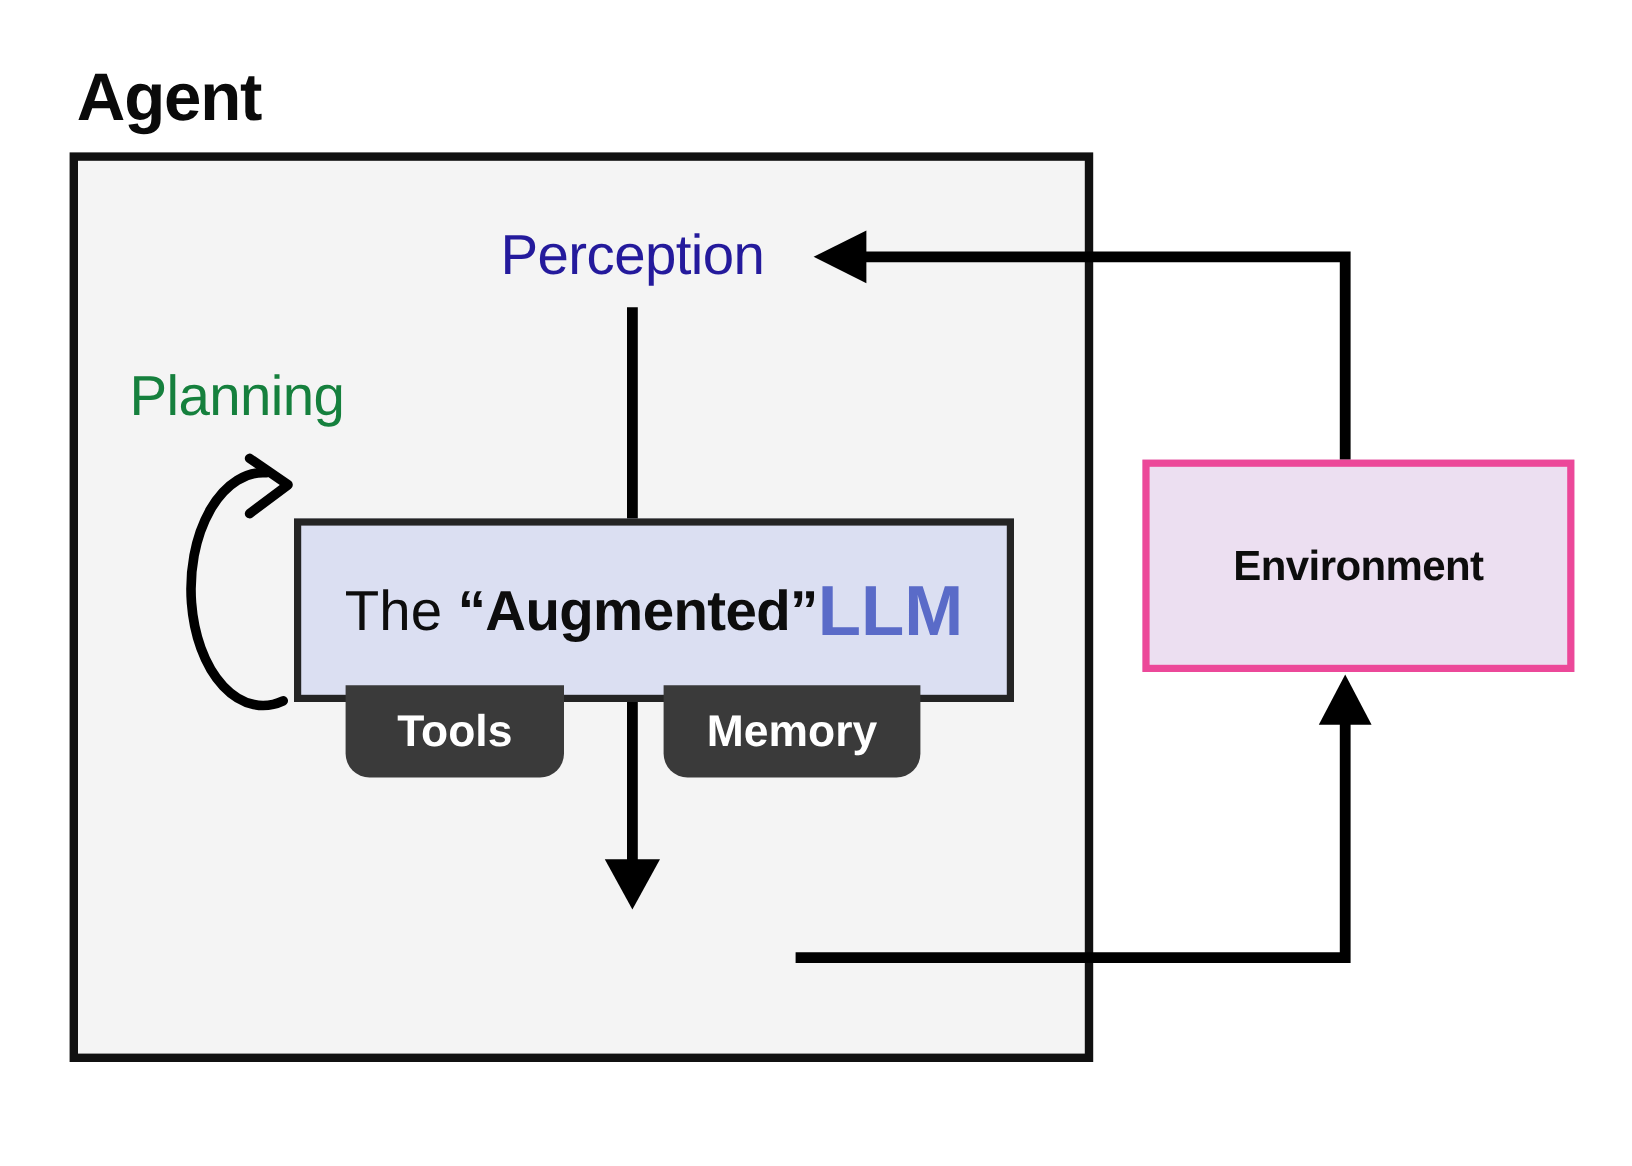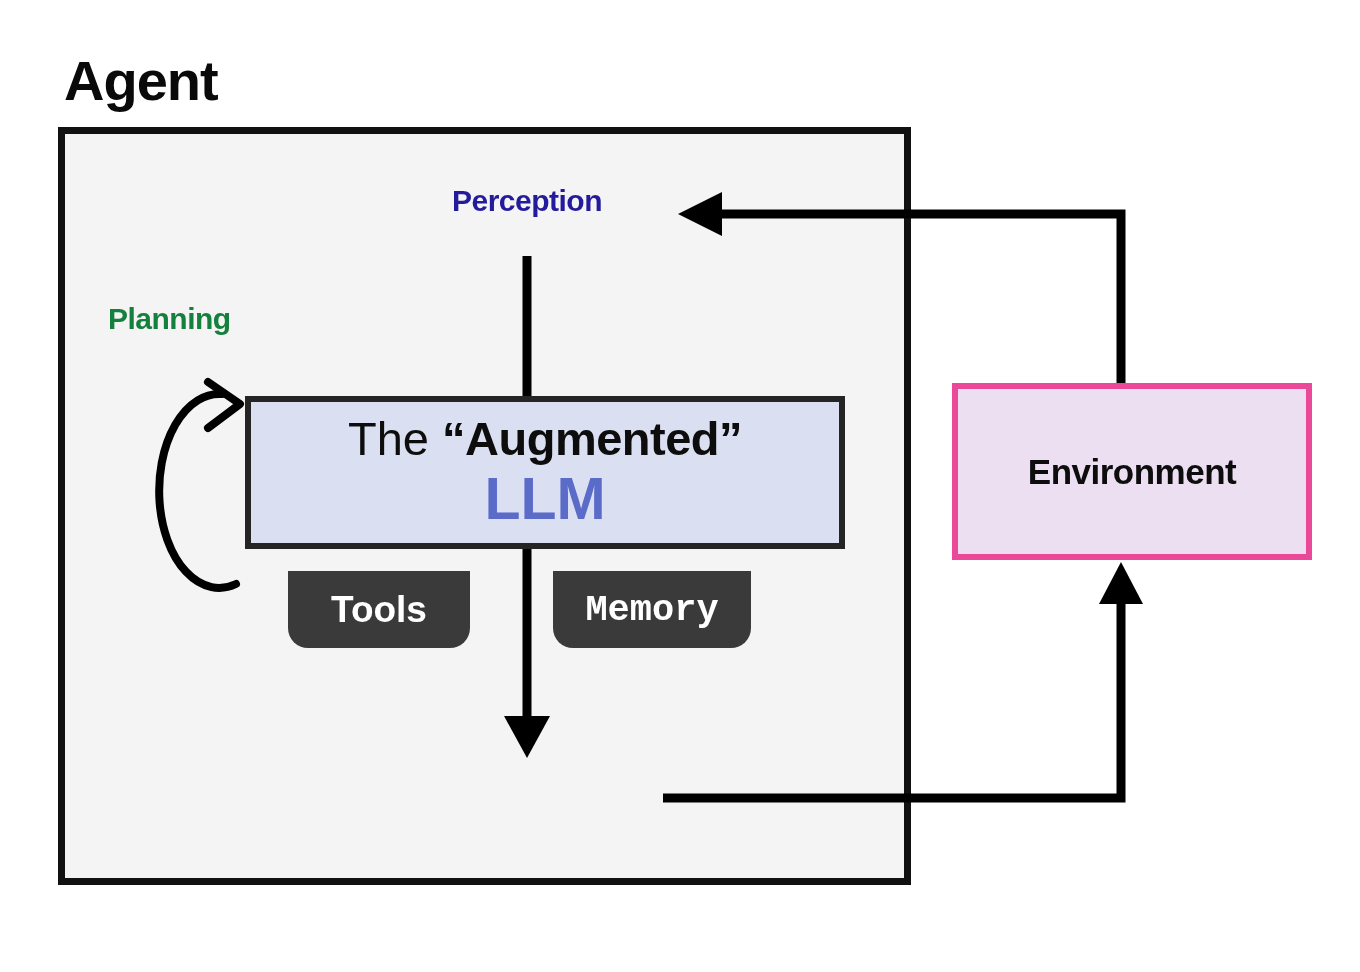--- a/index.html
+++ b/index.html
@@ -32,41 +32,41 @@
     z-index: 1;
   }
   .connectors {
     position: absolute;
     left: 0; top: 0;
     width: 1360px; height: 972px;
     z-index: 2;
   }
   .node-label {
     position: absolute;
-    font-weight: 700;
-    font-size: 30px;
+    font-weight: 400;
+    font-size: 47px;
     letter-spacing: -0.5px;
     z-index: 3;
     white-space: nowrap;
   }
   .perception-label { left: 527px; top: 184px; transform: translateX(-50%); color: #241a9c; }
   .planning-label   { left: 108px; top: 302px; color: #15803d; }
   .action-label     { left: 530px; top: 774px; transform: translateX(-50%); color: #9e1513; }
   .llm-box {
     position: absolute;
     left: 245px;
-    top: 396px;
+    top: 432px;
     width: 600px;
     height: 153px;
     background: #dbdff2;
     border: 6px solid #242424;
     box-sizing: border-box;
     z-index: 3;
     display: flex;
-    flex-direction: column;
+    flex-direction: row;
     align-items: center;
     justify-content: center;
   }
   .llm-line1 {
     font-size: 47px;
     color: #0d0d0d;
     white-space: pre;
     line-height: 1.1;
   }
   .llm-line1 .regular { font-weight: 400; }
@@ -87,21 +87,21 @@
     color: #ffffff;
     font-weight: 700;
     font-size: 37px;
     display: flex;
     align-items: center;
     justify-content: center;
     box-sizing: border-box;
     z-index: 3;
   }
   .tools-tab  { left: 288px; width: 182px; justify-content: center; }
-  .memory-tab { left: 553px; width: 198px; font-family: Liberation Mono, monospace; }
+  .memory-tab { left: 553px; width: 214px; }
   .environment-box {
     position: absolute;
     left: 952px;
     top: 383px;
     width: 360px;
     height: 177px;
     background: #ecdff1;
     border: 6px solid #ec4899;
     box-sizing: border-box;
     display: flex;

